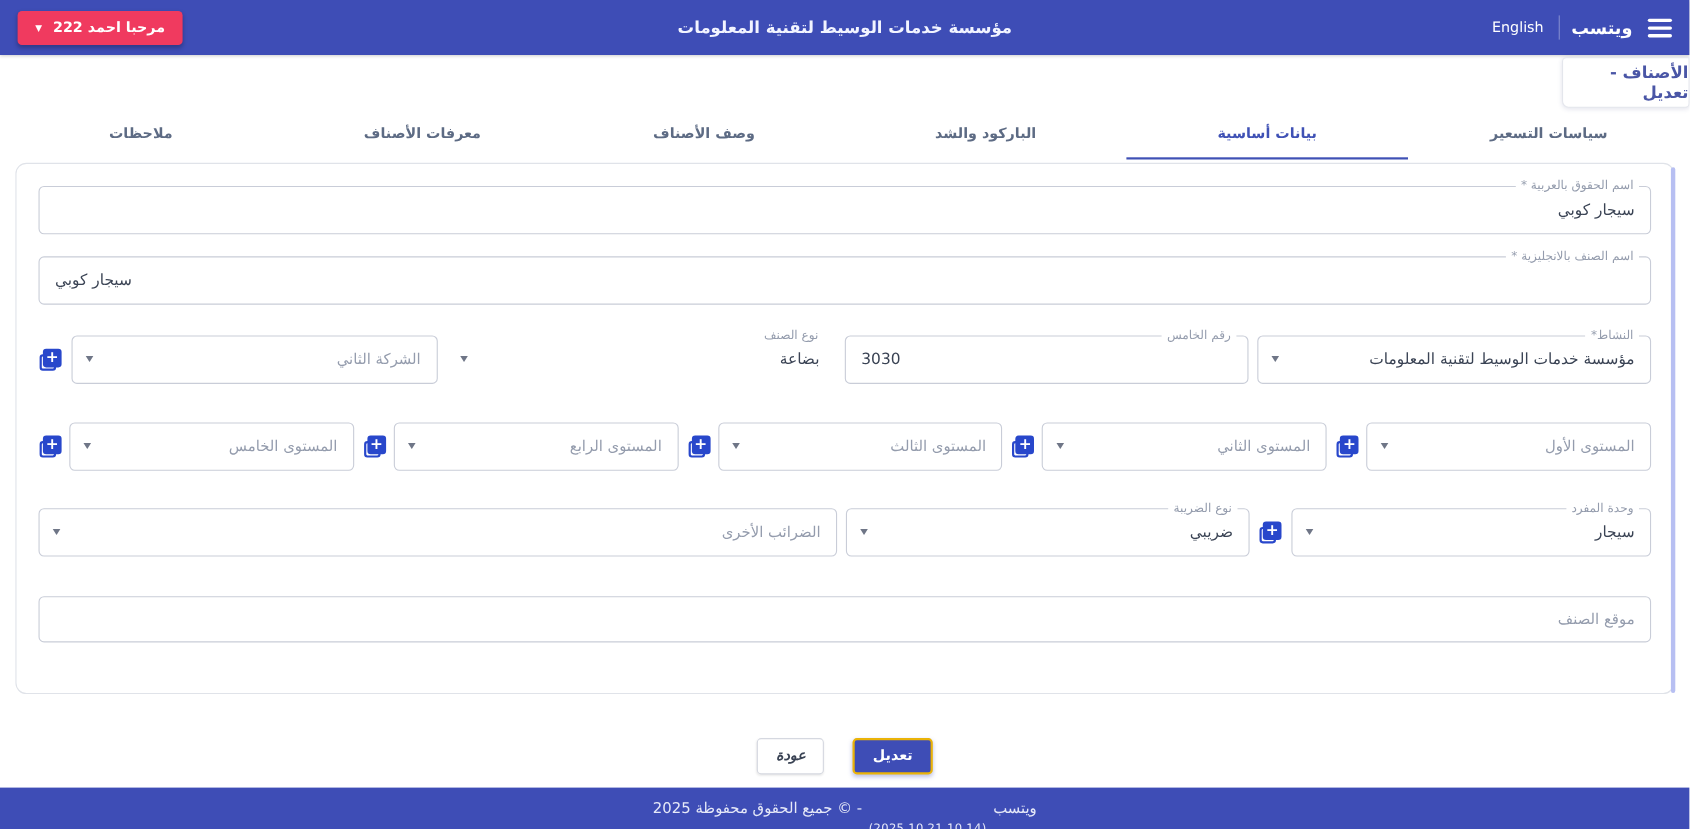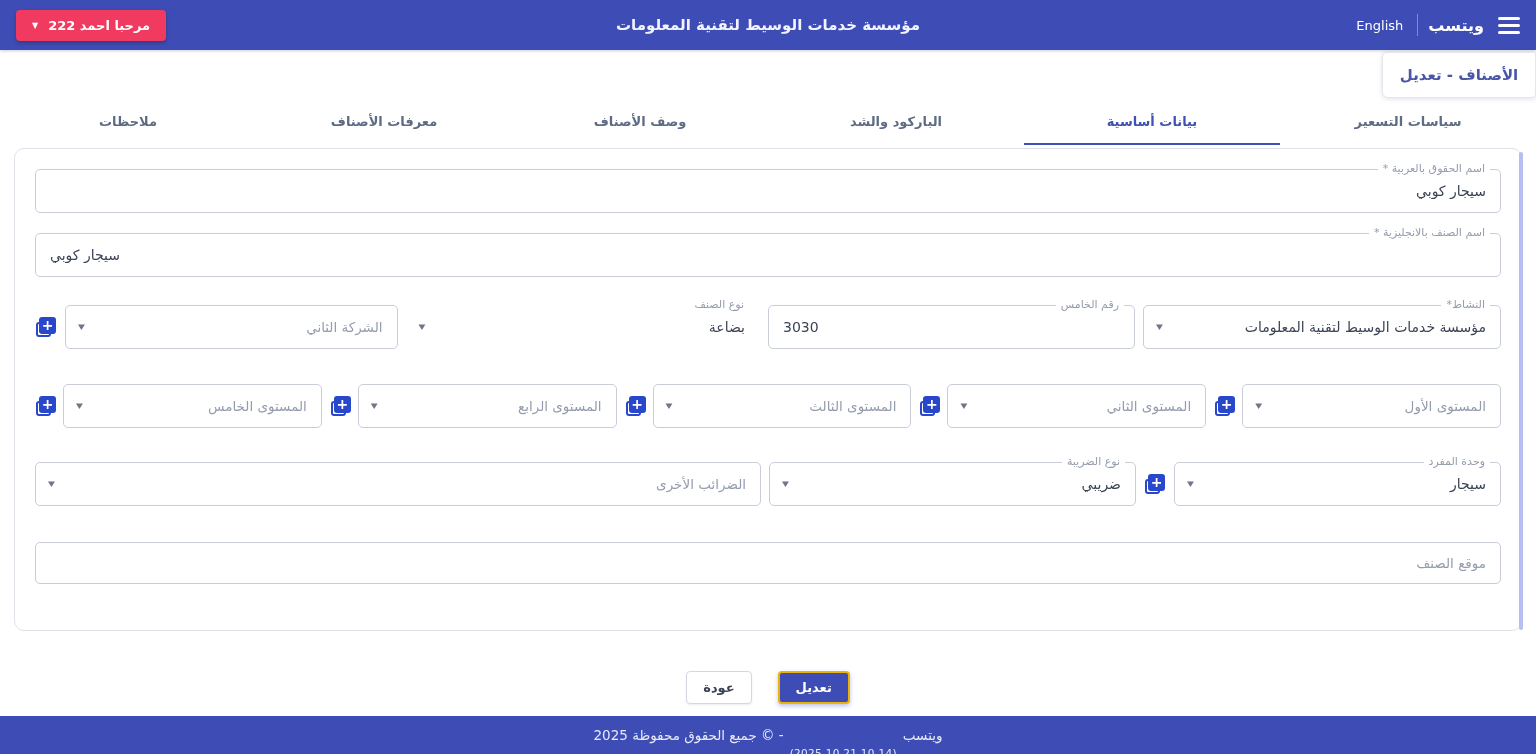--- a/index.html
+++ b/index.html
@@ -17,21 +17,21 @@
   .lang { color:#ffffff; font-size:13px; margin:0 14px; cursor:pointer; }
   .nav-title { position:absolute; left:50%; top:50%; transform:translate(-50%,-50%);
                color:#f2f4ff; font-size:15px; font-weight:600; white-space:nowrap; }
   .user-btn { margin-inline-start:auto; background:#f03a5f; color:#ffffff; border:none; border-radius:4px;
               font-size:13px; font-weight:600; padding:8px 16px; display:flex; align-items:center; gap:10px;
               cursor:pointer; box-shadow:0 2px 4px rgba(0,0,0,.25); font-family:inherit; }
   .user-btn .dd { font-size:8px; }
 
   
   .title-strip { height:50px; position:relative; flex:0 0 auto; }
-  .title-card { position:absolute; top:2px; right:0; width:154px; height:46px; background:#ffffff;
+  .title-card { position:absolute; top:2px; right:0; width:116px; height:46px; background:#ffffff;
                 border:1px solid #e4e6ec; border-radius:4px 0 4px 6px; box-shadow:0 1px 5px rgba(40,50,110,.14);
                 display:flex; align-items:center; justify-content:center; color:#4a56a6; font-size:15px; font-weight:600; }
 
   
   .tabs { height:45px; display:flex; flex:0 0 auto; }
   .tab { flex:1; display:flex; align-items:center; justify-content:center; font-size:13px; font-weight:600;
          color:#5d6b84; cursor:pointer; border-bottom:2px solid transparent; }
   .tab.active { color:#3f51b5; border-bottom-color:#3f51b5; }
 
   
@@ -68,21 +68,21 @@
   .pi-back { position:absolute; left:1px; bottom:1px; width:15px; height:15px;
              border:2px solid #2847cb; border-radius:3px; background:#fff; }
   .pi-front { position:absolute; right:1px; top:1px; width:17px; height:17px; background:#2847cb;
               border-radius:3px; color:#ffffff; font-size:14px; font-weight:bold; line-height:16px;
               text-align:center; }
 
   
   .actions { margin-top:40px; display:flex; justify-content:center; gap:26px; flex:0 0 auto; }
   .btn { font-family:inherit; font-size:13px; font-weight:600; border-radius:4px; padding:7px 16px; cursor:pointer; }
   .btn-primary { background:#3e4db6; color:#fff; border:2px solid #eab308; box-shadow:0 2px 4px rgba(62,77,182,.35); }
-  .btn-secondary { background:#fff; color:#3a4354; border:1px solid #d5d8e0; box-shadow:0 1px 2px rgba(0,0,0,.08); }
+  .btn-secondary { background:#fff; color:#3a4354; border:1px solid #d5d8e0; box-shadow:0 1px 2px rgba(0,0,0,.08);font-style:italic; }
 
   
   .footer { margin-top:auto; height:38px; background:#3e4db6; color:#e6e9f8; display:flex;
             align-items:center; justify-content:center; gap:6px; font-size:13.5px; flex:0 0 auto; }
   .footer .version { font-size:10.5px; letter-spacing:.3px;margin-top:36px; }
 
   
   .scroll-thumb { position:absolute; right:13px; top:152px; width:4px; height:478px;
                   background:#b7bff2; border-radius:2px; }
 </style>

